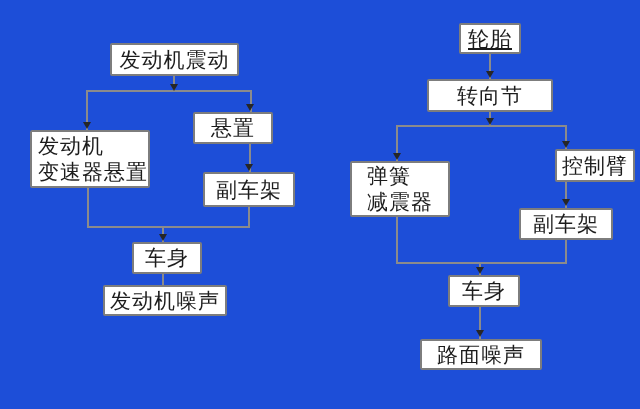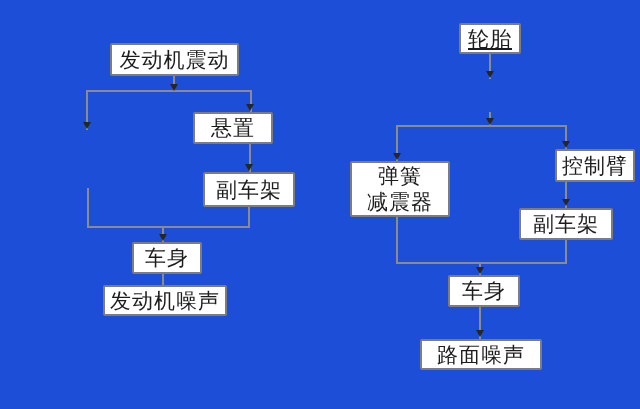--- a/index.html
+++ b/index.html
@@ -20,21 +20,21 @@
     display: flex;
     align-items: center;
     justify-content: center;
     font-size: 21px;
     line-height: 26px;
     color: #1c1c1c;
     letter-spacing: 1px;
   }
   .node span { white-space: pre-line; }
   .node.align-left { justify-content: flex-start; padding-left: 6px; }
-  .node.center-text span { text-align: center; }
+  .node.center-text span { text-align: left; }
   .hline, .vline { position: absolute; background: #8b8b8b; }
   .hline { height: 2px; }
   .vline { width: 2px; }
   .arrow {
     position: absolute;
     width: 0; height: 0;
     border-left: 4px solid transparent;
     border-right: 4px solid transparent;
     border-top: 7px solid #262626;
   }
@@ -58,20 +58,24 @@
   <div class="arrow" style="left:170px; top:84px;"></div>
   <div class="arrow" style="left:246px; top:104px;"></div>
   <div class="arrow" style="left:83px; top:122px;"></div>
   <div class="arrow" style="left:245px; top:164px;"></div>
   <div class="arrow" style="left:159px; top:234px;"></div>
   <div class="arrow" style="left:159px; top:295px;"></div>
 
   <div class="node" style="left:110px; top:43px; width:129px; height:33px;">
     <span>发动机震动</span>
   </div>
+  <div class="node align-left" style="left:30px; top:130px; width:120px; height:58px;">
+    <span>发动机
+变速器悬置</span>
+  </div>
   <div class="node" style="left:193px; top:112px; width:80px; height:32px;">
     <span>悬置</span>
   </div>
   <div class="node" style="left:203px; top:172px; width:92px; height:35px;">
     <span>副车架</span>
   </div>
   <div class="node" style="left:132px; top:242px; width:70px; height:32px;">
     <span>车身</span>
   </div>
   <div class="node" style="left:103px; top:285px; width:124px; height:31px;">
@@ -94,20 +98,23 @@
   <div class="arrow" style="left:486px; top:118px;"></div>
   <div class="arrow" style="left:393px; top:153px;"></div>
   <div class="arrow" style="left:562px; top:141px;"></div>
   <div class="arrow" style="left:562px; top:199px;"></div>
   <div class="arrow" style="left:476px; top:267px;"></div>
   <div class="arrow" style="left:476px; top:330px;"></div>
 
   <div class="node" style="left:459px; top:23px; width:62px; height:31px;text-decoration:underline;">
     <span>轮胎</span>
   </div>
+  <div class="node" style="left:427px; top:79px; width:126px; height:33px;">
+    <span>转向节</span>
+  </div>
   <div class="node center-text" style="left:350px; top:161px; width:100px; height:56px;">
     <span>弹簧
 减震器</span>
   </div>
   <div class="node" style="left:514px; top:149px; width:80px; height:33px;margin-left:41px;">
     <span>控制臂</span>
   </div>
   <div class="node" style="left:519px; top:208px; width:94px; height:32px;">
     <span>副车架</span>
   </div>

